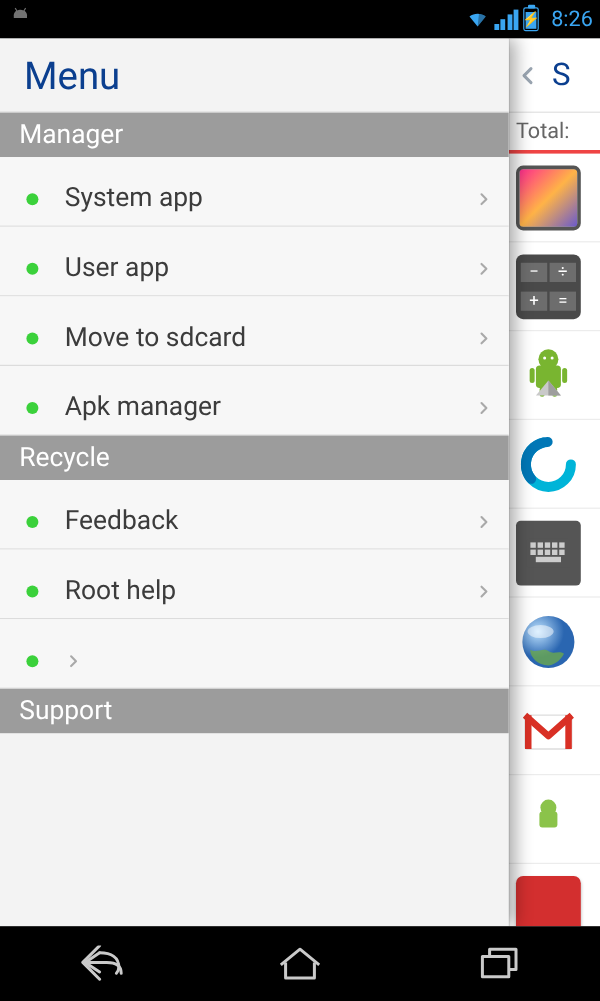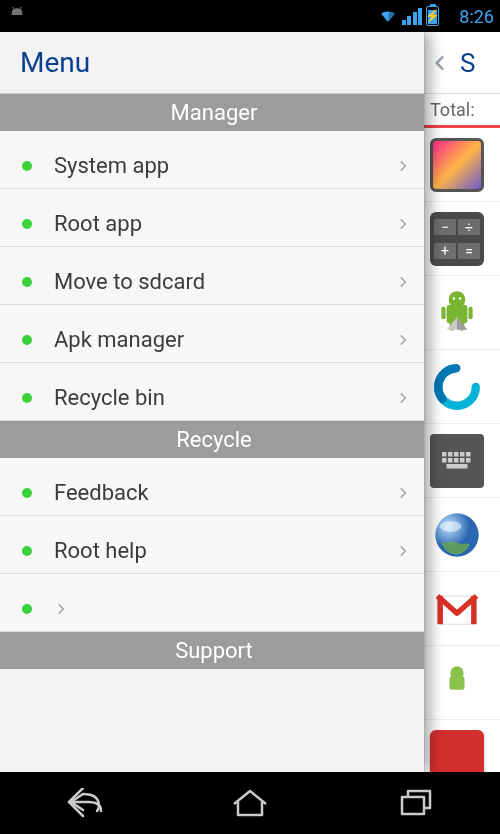--- a/index.html
+++ b/index.html
@@ -4,21 +4,21 @@
 <style>
   * { box-sizing: border-box; margin: 0; padding: 0; }
   html, body { width: 500px; height: 834px; overflow: hidden; font-family: Roboto, Arial, sans-serif; background: #000; }
   .screen { width: 500px; height: 834px; background: #000; position: relative; }
 
   
   .status-bar { height: 32px; background: #000; color: #fff; display: flex; align-items: center; justify-content: space-between; padding: 0 6px; font-size: 18px; }
   .status-left { display: flex; align-items: center; gap: 4px; }
   .status-right { display: flex; align-items: center; gap: 4px; }
   .android-head { width: 22px; height: 22px; opacity: .6; }
-  .status-time { color: #3aa6f2; font-weight: 400; margin-left: 16px; }
+  .status-time { color: #3aa6f2; font-weight: 400; margin-left: 6px; }
   .battery { width: 13px; height: 20px; border: 1.5px solid #3aa6f2; border-radius: 2px; position: relative; }
   .battery::before { content: ""; position: absolute; left: 3px; top: -3px; width: 6px; height: 3px; background: #3aa6f2; border-radius: 1px; }
   .battery .fill { position: absolute; left: 1px; right: 1px; bottom: 1px; top: 3px; background: #3aa6f2; }
   .battery .bolt { position: absolute; inset:0; display:flex; align-items:center; justify-content:center; color:#fff; font-size:12px; line-height:1; }
   .signal { display:flex; align-items:flex-end; gap:1.5px; height:18px;}
   .signal span { width:4px; background:#3aa6f2; display:block;}
   .signal span:nth-child(1){height:5px;} .signal span:nth-child(2){height:9px;}
   .signal span:nth-child(3){height:13px;} .signal span:nth-child(4){height:17px;}
   .wifi { width:20px; height:18px; }
 
@@ -29,26 +29,25 @@
   .drawer {
     position: absolute; left: 0; top: 0; bottom: 0; width: 424px;
     background: #f3f3f3;
     box-shadow: 6px 0 14px rgba(0,0,0,0.35), 1px 0 0 rgba(0,0,0,.08);
     display: flex; flex-direction: column;
     overflow: hidden;
   }
   .drawer-header {
     height: 62px; display: flex; align-items: center; padding: 0 20px;
     background: #f3f3f3; border-bottom: 1px solid #d0d0d0;
-    color: #0b3f8f; font-size: 28px; font-weight: 400;
+    color: #0b3f8f; font-size: 32px; font-weight: 400;
   }
   .section-header {
     background: #9c9c9c; color: #fff; font-size: 22px; font-weight: 400;
     padding: 6px 12px 6px 16px;
-    text-align: center;
   }
   .menu-list { background: #f7f7f7; }
   .menu-item {
     height: 58px; display: flex; align-items: center;
     padding: 12px 14px 0 22px; border-bottom: 1px solid #dcdcdc;
     background: #f7f7f7;
   }
   .bullet {
     width: 10px; height: 10px; background: #3bd13b; border-radius: 50%;
     flex: none; margin-right: 22px;
@@ -224,42 +223,35 @@
       <div class="menu-list">
         <div class="menu-item">
           <span class="bullet"></span>
           <span class="menu-label">System app</span>
           <svg class="chevron" viewBox="0 0 24 24" fill="none" stroke="#6b6b6b" stroke-width="3" stroke-linecap="round" stroke-linejoin="round">
               <polyline points="9 5 16 12 9 19"></polyline>
             </svg>
         </div>
         <div class="menu-item">
           <span class="bullet"></span>
-          <span class="menu-label">Root app</span>
+          <span class="menu-label">User app</span>
           <svg class="chevron" viewBox="0 0 24 24" fill="none" stroke="#6b6b6b" stroke-width="3" stroke-linecap="round" stroke-linejoin="round">
               <polyline points="9 5 16 12 9 19"></polyline>
             </svg>
         </div>
         <div class="menu-item">
           <span class="bullet"></span>
           <span class="menu-label">Move to sdcard</span>
           <svg class="chevron" viewBox="0 0 24 24" fill="none" stroke="#6b6b6b" stroke-width="3" stroke-linecap="round" stroke-linejoin="round">
               <polyline points="9 5 16 12 9 19"></polyline>
             </svg>
         </div>
         <div class="menu-item">
           <span class="bullet"></span>
           <span class="menu-label">Apk manager</span>
-          <svg class="chevron" viewBox="0 0 24 24" fill="none" stroke="#6b6b6b" stroke-width="3" stroke-linecap="round" stroke-linejoin="round">
-              <polyline points="9 5 16 12 9 19"></polyline>
-            </svg>
-        </div>
-        <div class="menu-item">
-          <span class="bullet"></span>
-          <span class="menu-label">Recycle bin</span>
           <svg class="chevron" viewBox="0 0 24 24" fill="none" stroke="#6b6b6b" stroke-width="3" stroke-linecap="round" stroke-linejoin="round">
               <polyline points="9 5 16 12 9 19"></polyline>
             </svg>
         </div>
       </div>
 
       <div class="section-header">Recycle</div>
       <div class="menu-list">
         <div class="menu-item">
           <span class="bullet"></span>

